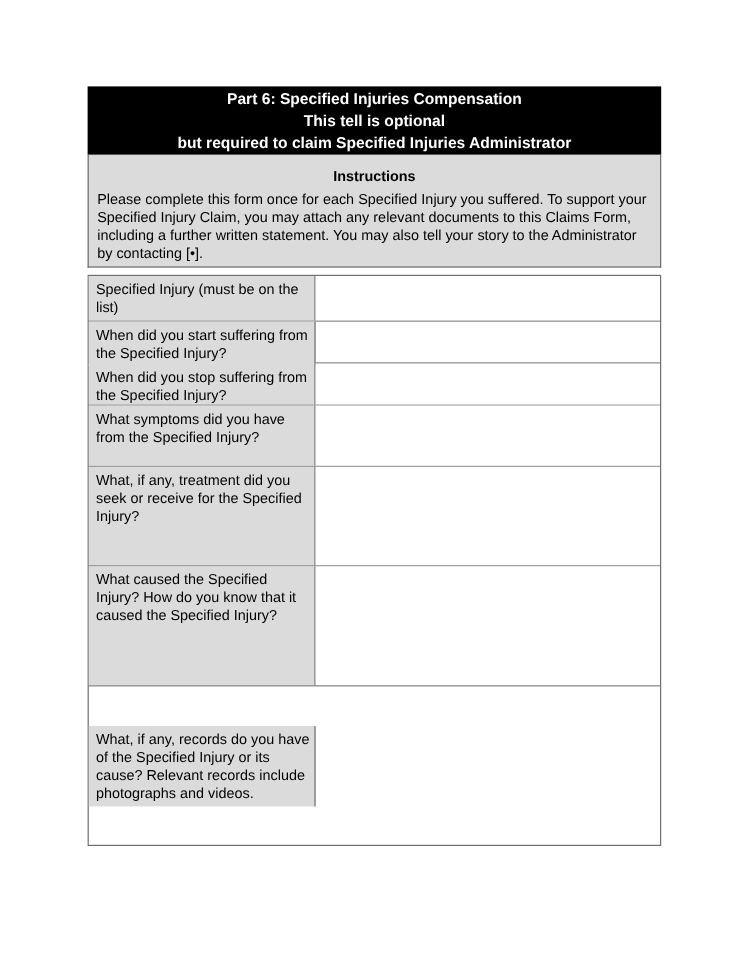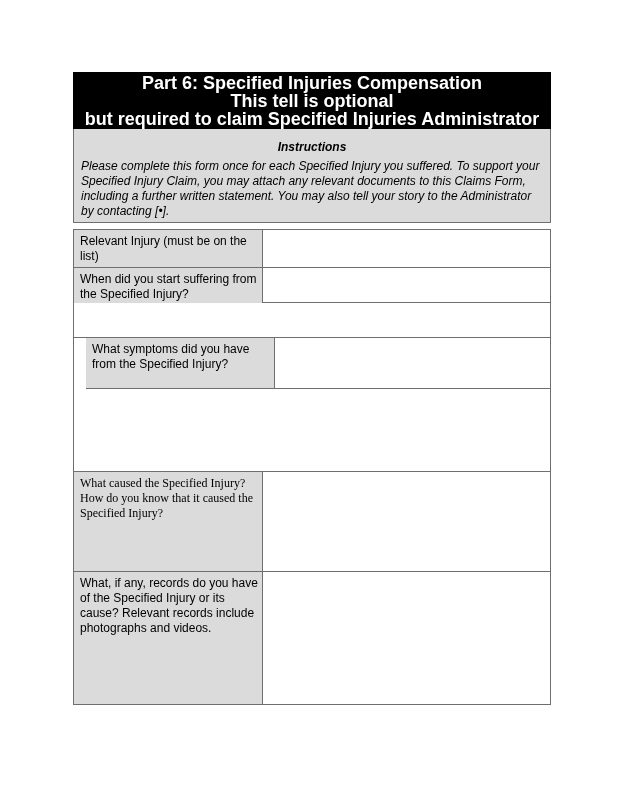--- a/index.html
+++ b/index.html
@@ -19,33 +19,32 @@
     position: absolute;
     left: 73px; top: 72px;
     width: 478px;
   }
   
   .part-header {
     background: #000000;
     color: #ffffff;
     text-align: center;
     font-weight: bold;
-    font-size: 18px;
+    font-size: 13px;
     line-height: 18px;
     padding: 2px 4px 3px 4px;
     height: 57px;
   }
   
   .instructions {
     background: #dbdbdb;
     border: 1px solid #6f6f6f;
     border-top: none;
     height: 94px;
     padding: 11px 7px 0 7px;
-    font-style: italic;
   }
   .instructions-title {
     text-align: center;
     font-weight: bold;
     font-size: 12px;
     line-height: 15px;
     margin-bottom: 4px;
   }
   .instructions-body {
     font-size: 12px;
@@ -70,59 +69,61 @@
     font-size: 12px;
     line-height: 15px;
   }
   .qcell-answer {
     flex: 1;
     background: #ffffff;
   }
   .qrow:nth-child(1) { height: 38px; }
   .qrow:nth-child(2) { height: 35px; flex-direction: column; }
   .qrow:nth-child(3) { height: 35px; }
-  .qrow:nth-child(4) { height: 51px; margin-left: 12px; }
+  .qrow:nth-child(4) { height: 51px; }
   .qrow:nth-child(5) { height: 83px; }
-  .qrow:nth-child(6) { height: 100px; font-family: Liberation Serif, serif; }
-  .qrow:nth-child(7) { height: 132px; }
+  .qrow:nth-child(6) { height: 100px; }
+  .qrow:nth-child(7) { height: 132px; align-items: center; }
 </style>
 </head>
 <body>
 
 <div class="page">
   <div class="content">
 
     <div class="part-header">
       <div>Part 6: Specified Injuries Compensation</div>
       <div>This tell is optional</div>
       <div>but required to claim Specified Injuries Administrator</div>
     </div>
 
     <div class="instructions">
       <div class="instructions-title">Instructions</div>
       <div class="instructions-body">Please complete this form once for each Specified Injury you suffered. To support your Specified Injury Claim, you may attach any relevant documents to this Claims Form, including a further written statement. You may also tell your story to the Administrator by contacting [•].</div>
     </div>
 
     <div class="qtable">
       <div class="qrow">
-        <div class="qcell-label">Relevant Injury (must be on the list)</div>
+        <div class="qcell-label">Specified Injury (must be on the list)</div>
         <div class="qcell-answer"></div>
       </div>
       <div class="qrow">
         <div class="qcell-label">When did you start suffering from the Specified Injury?</div>
         <div class="qcell-answer"></div>
       </div>
       <div class="qrow">
+        <div class="qcell-label">When did you stop suffering from the Specified Injury?</div>
         <div class="qcell-answer"></div>
       </div>
       <div class="qrow">
         <div class="qcell-label">What symptoms did you have from the Specified Injury?</div>
         <div class="qcell-answer"></div>
       </div>
       <div class="qrow">
+        <div class="qcell-label">What, if any, treatment did you seek or receive for the Specified Injury?</div>
         <div class="qcell-answer"></div>
       </div>
       <div class="qrow">
         <div class="qcell-label">What caused the Specified Injury? How do you know that it caused the Specified Injury?</div>
         <div class="qcell-answer"></div>
       </div>
       <div class="qrow">
         <div class="qcell-label">What, if any, records do you have of the Specified Injury or its cause? Relevant records include photographs and videos.</div>
         <div class="qcell-answer"></div>
       </div>

